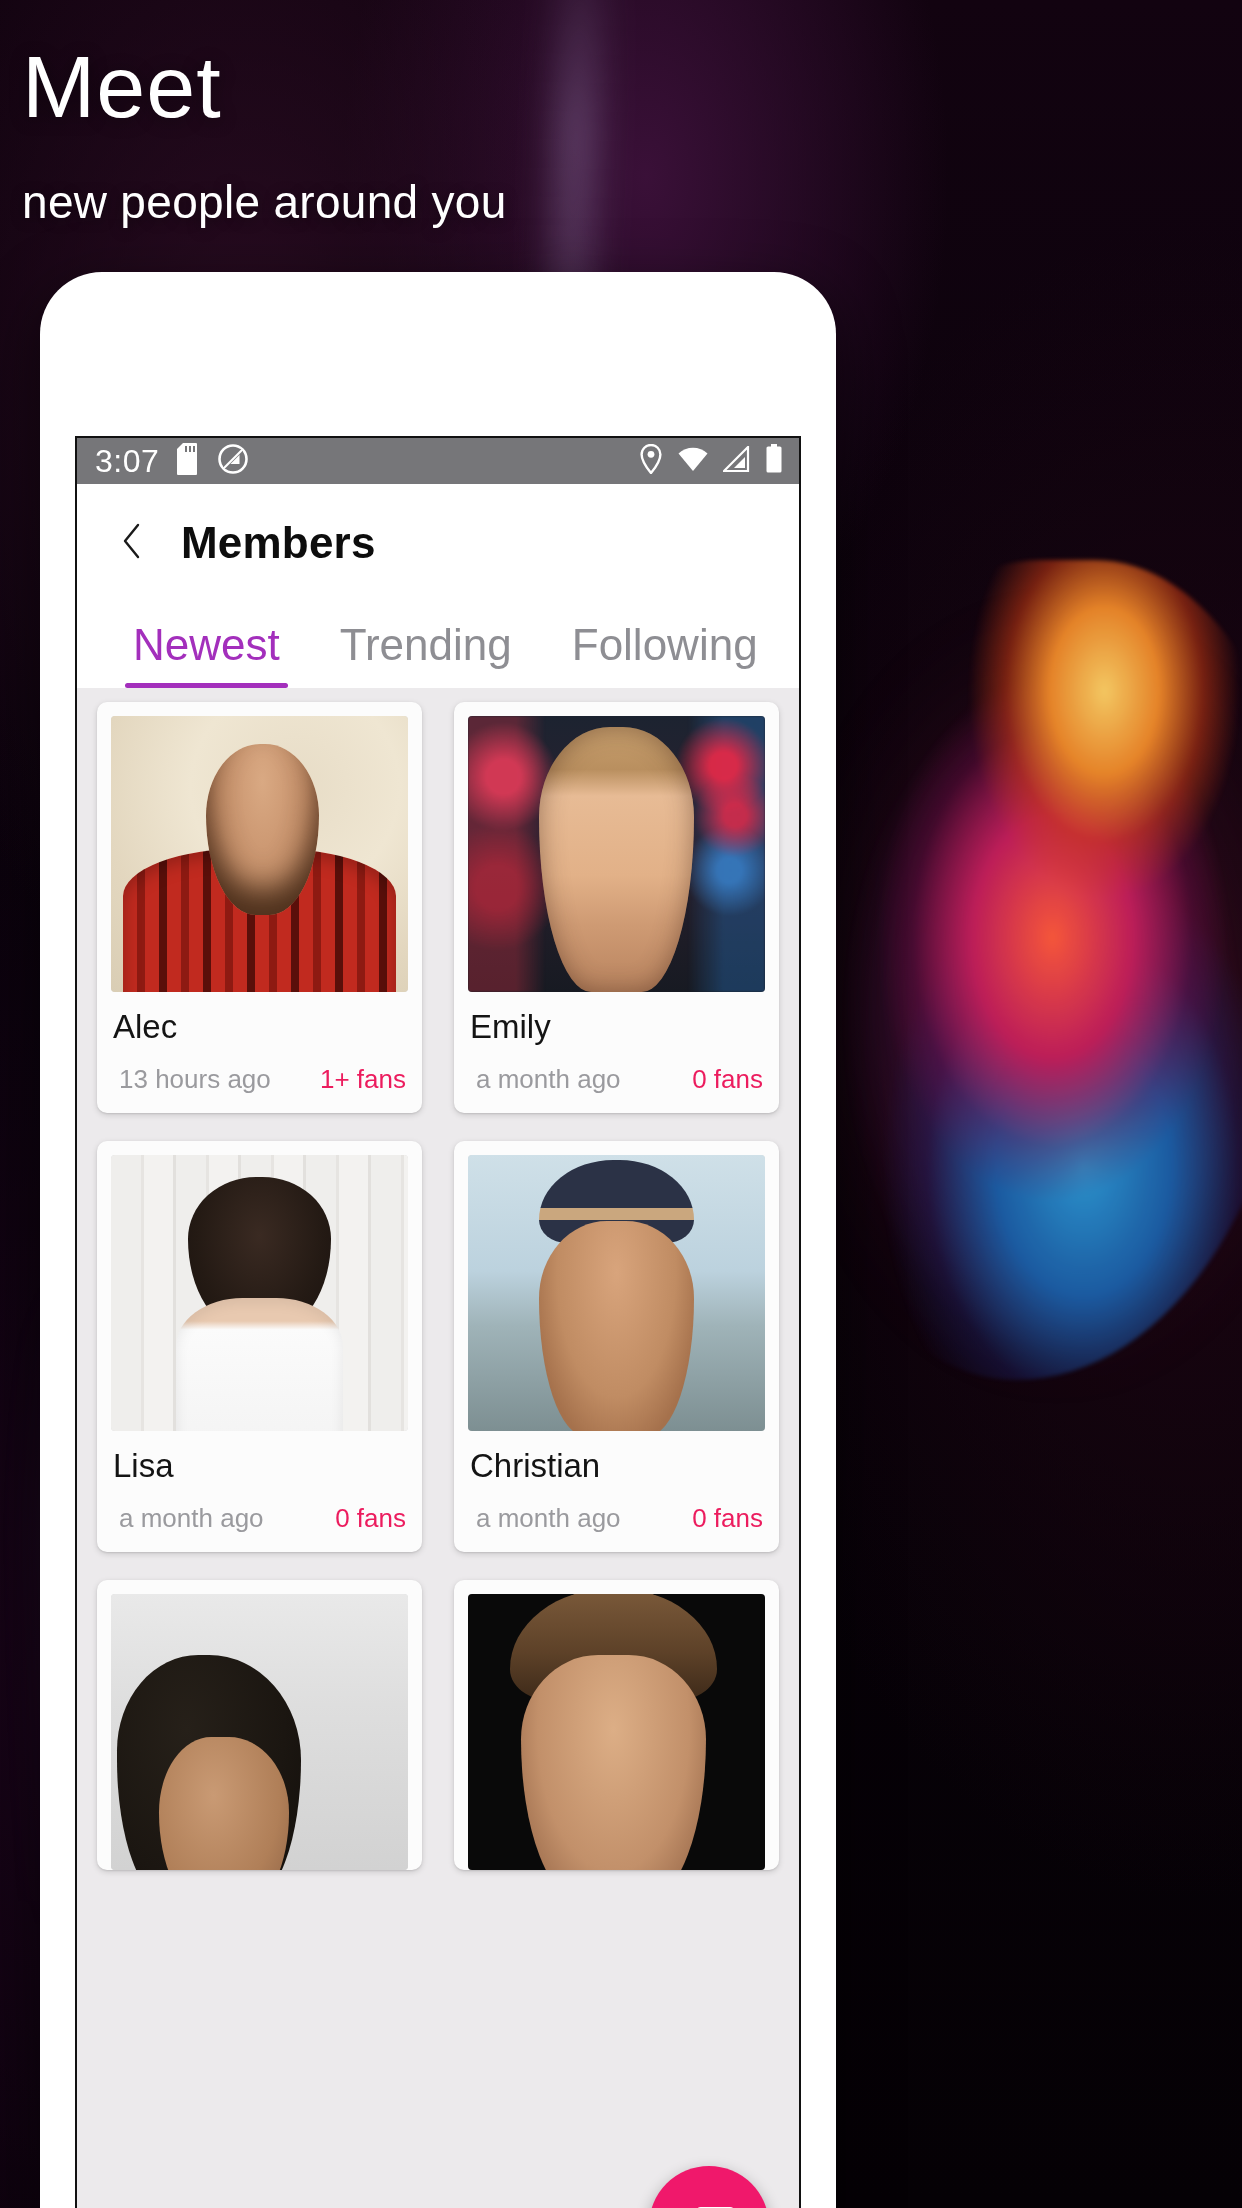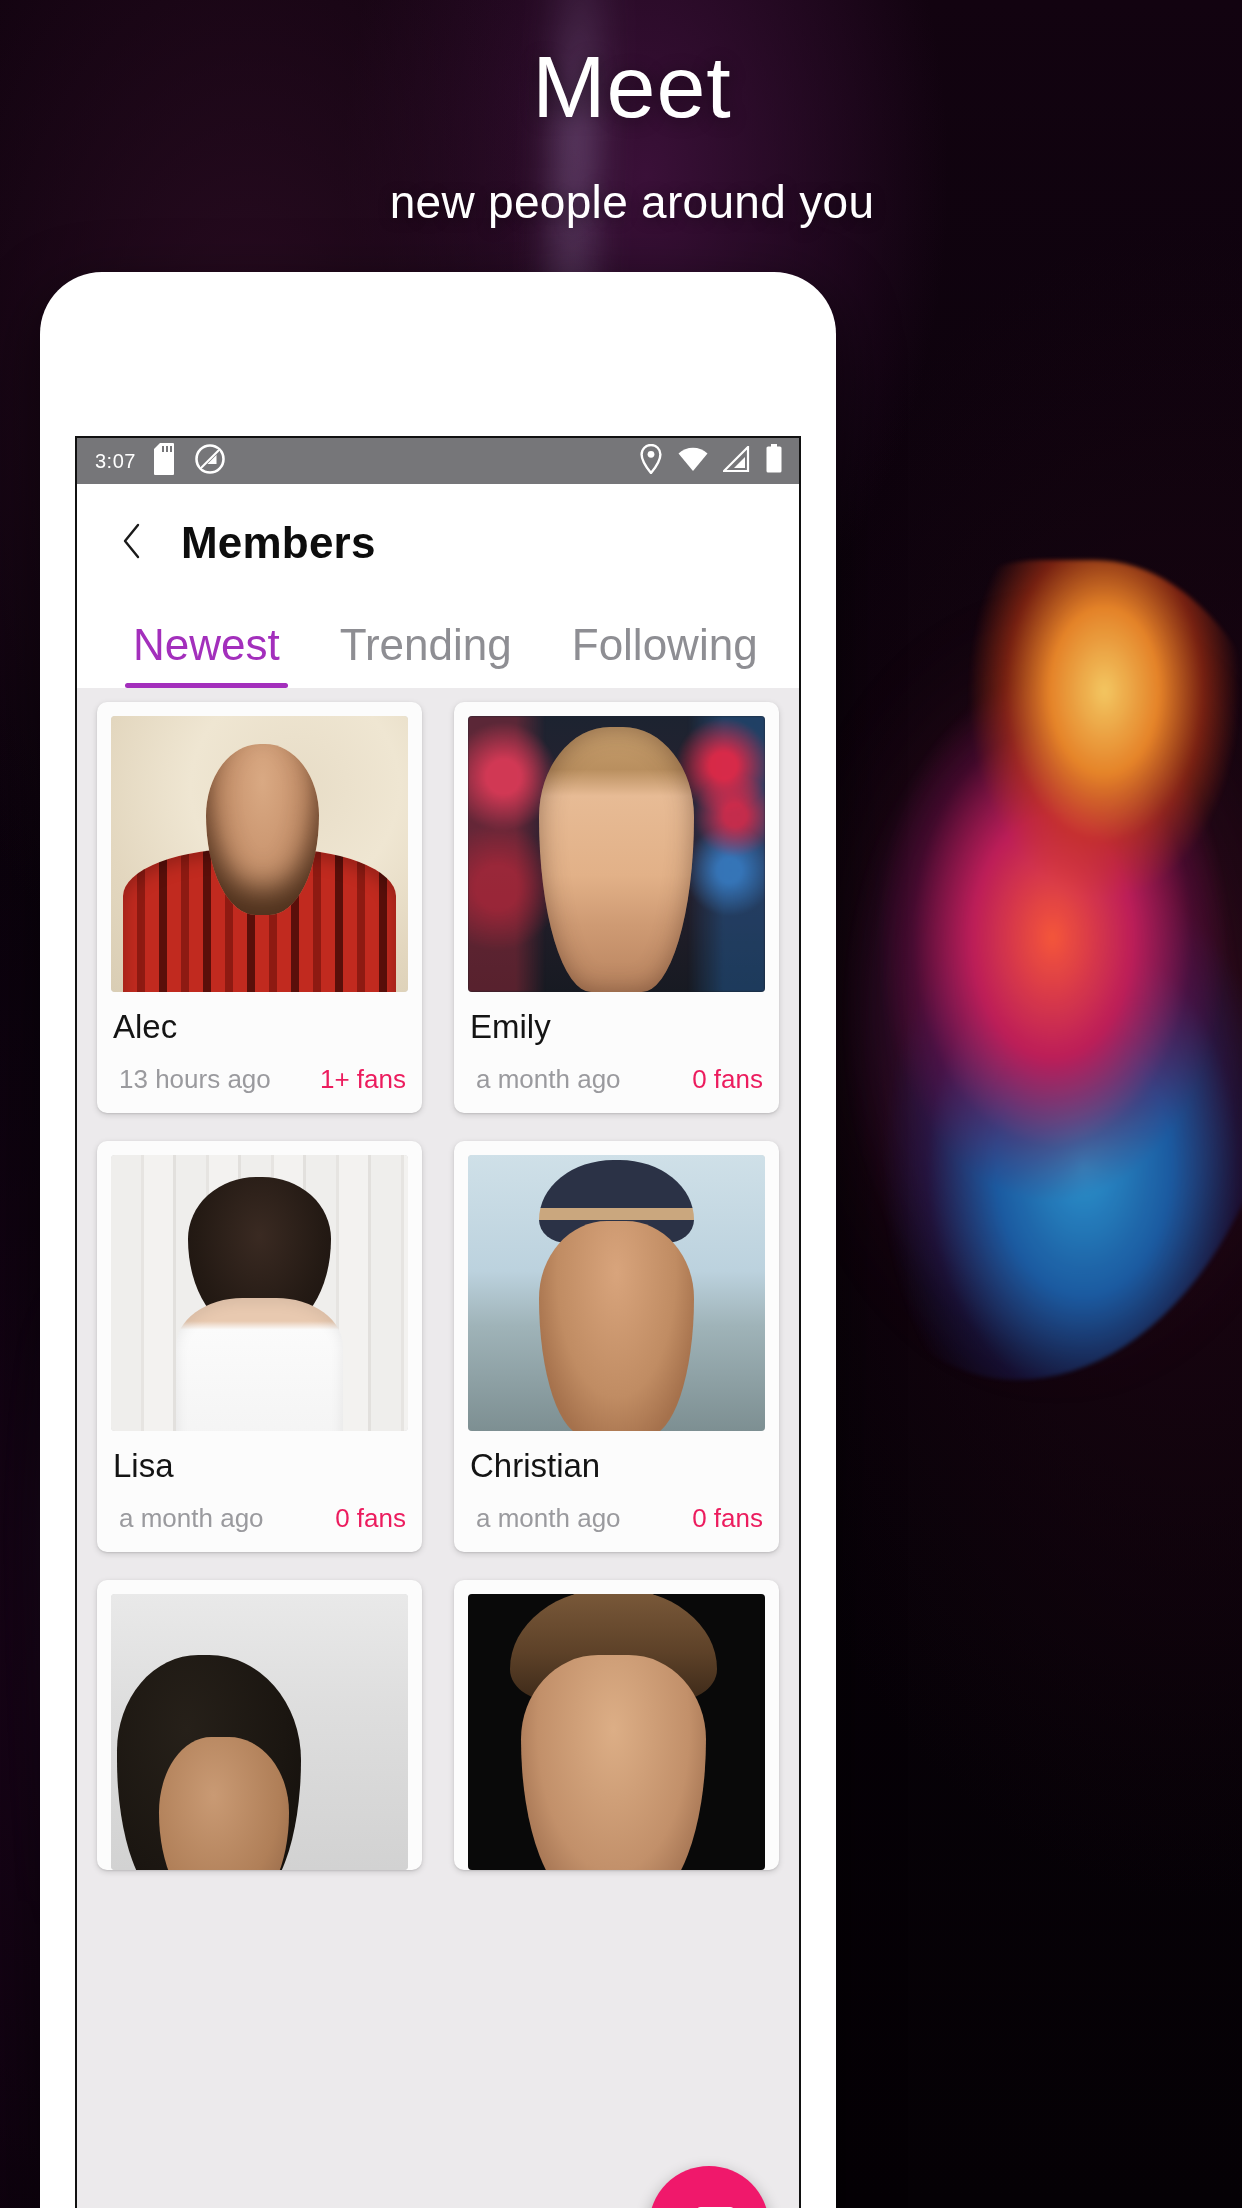--- a/index.html
+++ b/index.html
@@ -55,21 +55,21 @@
   .nebula-glow {
     position: absolute; right: -130px; top: 470px;
     width: 700px; height: 1050px;
     background: radial-gradient(ellipse 340px 520px at 55% 50%, rgba(190,60,90,0.25) 0%, rgba(60,10,50,0) 72%);
     filter: blur(40px);
   }
 
   
   .headline-wrap {
     position: absolute; left: 14px; right: 0; top: 38px;
-    text-align: center; z-index: 5; padding-left: 8px;
+    z-index: 5; padding-left: 8px;
   }
   .headline {
     color: #ffffff;
     font-size: 88px;
     font-weight: 400;
     letter-spacing: 1px;
     line-height: 1.12;
     text-shadow: 0 2px 18px rgba(0,0,0,.45);
   }
   .subhead {
@@ -103,21 +103,21 @@
   }
 
   
   .statusbar {
     height: 46px;
     background: #767679;
     display: flex; align-items: center;
     padding: 0 16px 0 18px;
     color: #fff;
   }
-  .sb-time { font-size: 20px; font-weight: 400; letter-spacing: .5px; }
+  .sb-time { font-size: 32px; font-weight: 400; letter-spacing: .5px; }
   .sb-left-icons { display: flex; align-items: center; gap: 14px; margin-left: 18px; }
   .sb-right-icons { display: flex; align-items: center; gap: 14px; margin-left: auto; }
   .sb-icon { display: block; }
 
   
   .appbar {
     height: 118px;
     background: #fff;
     display: flex; align-items: center;
     padding-left: 28px;

